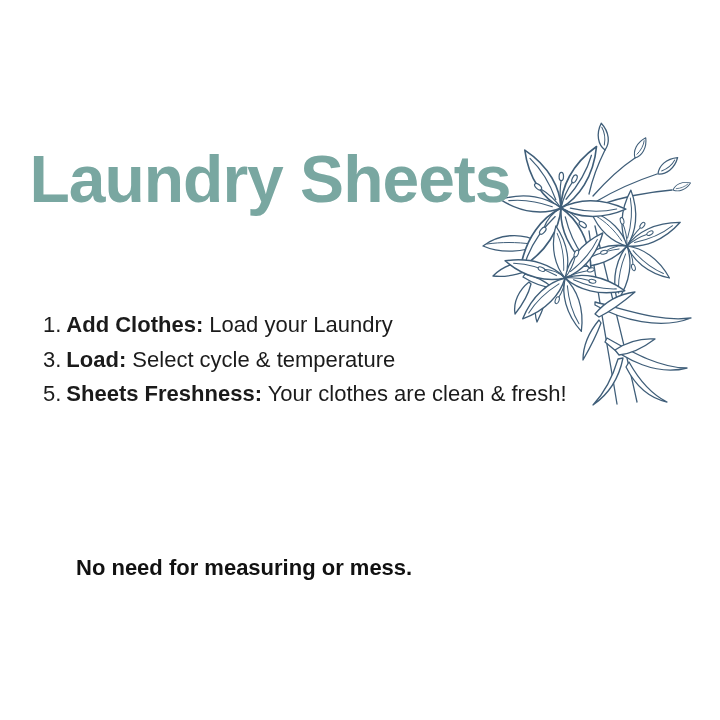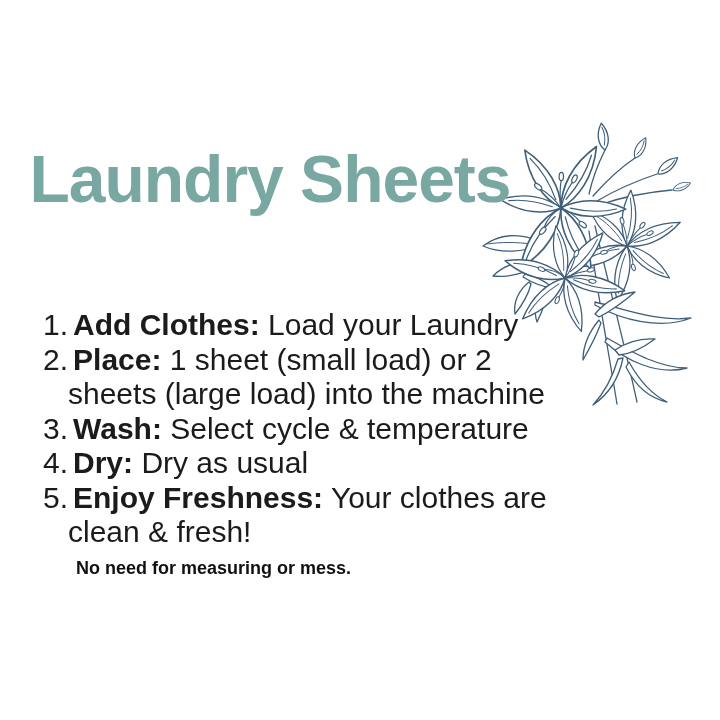--- a/index.html
+++ b/index.html
@@ -12,29 +12,29 @@
     position:absolute;left:477px;top:106px;width:238px;height:308px;z-index:1;
   }
   .title{
     position:absolute;top:141px;left:0;width:540px;z-index:2;
     text-align:center;font-weight:700;font-size:66px;line-height:77px;
     letter-spacing:-1px;color:#79a7a1;
   }
   .ilist{
     position:absolute;top:308px;left:43px;width:545px;z-index:2;
     margin:0;padding:0;list-style:none;
-    font-size:30px;line-height:34.5px;color:#1b1b1b;
+    font-size:22px;line-height:34.5px;color:#1b1b1b;
   }
   .ilist li{padding-left:25px;text-indent:-25px;}
   .num{display:inline;margin-right:5px;}
   .b{font-weight:700;}
   .footnotes{
     position:absolute;top:558px;left:76px;width:527px;z-index:2;
     display:flex;justify-content:space-between;
-    font-weight:700;font-size:18px;line-height:20px;color:#111111;
+    font-weight:700;font-size:22px;line-height:20px;color:#111111;
   }
 </style>
 </head>
 <body>
 
 <div class="card">
 
   <svg class="flower-svg" viewBox="0 0 238 308" aria-hidden="true">
     <defs>
       <g id="pet">
@@ -101,23 +101,21 @@
       <path d="M138 244 C150 236 164 232 178 233 C166 242 152 248 142 249 Z" fill="#fff"></path>
     </g>
   </svg>
 
   <div class="title">
     <div>Laundry Sheets</div>
   </div>
 
   <ol class="ilist">
     <li><span class="num">1.</span><span class="b">Add Clothes:</span><span> Load your Laundry</span></li>
-    <li><span class="num">2.</span><span class="b">Place:</span><span> 1 sheet (small load) or 2 sheets (large load) into the machine</span></li>
-    <li><span class="num">3.</span><span class="b">Wash:</span><span> Select cycle &amp; temperature</span></li>
-    <li><span class="num">4.</span><span class="b">Dry:</span><span> Dry as usual</span></li>
-    <li><span class="num">5.</span><span class="b">Enjoy Freshness:</span><span> Your clothes are clean &amp; fresh!</span></li>
+    <li><span class="num">3.</span><span class="b">Load:</span><span> Select cycle &amp; temperature</span></li>
+    <li><span class="num">5.</span><span class="b">Sheets Freshness:</span><span> Your clothes are clean &amp; fresh!</span></li>
   </ol>
 
   <div class="footnotes">
     <span>No need for measuring or mess.</span>
   </div>
 
 </div>
 
 </body></html>

